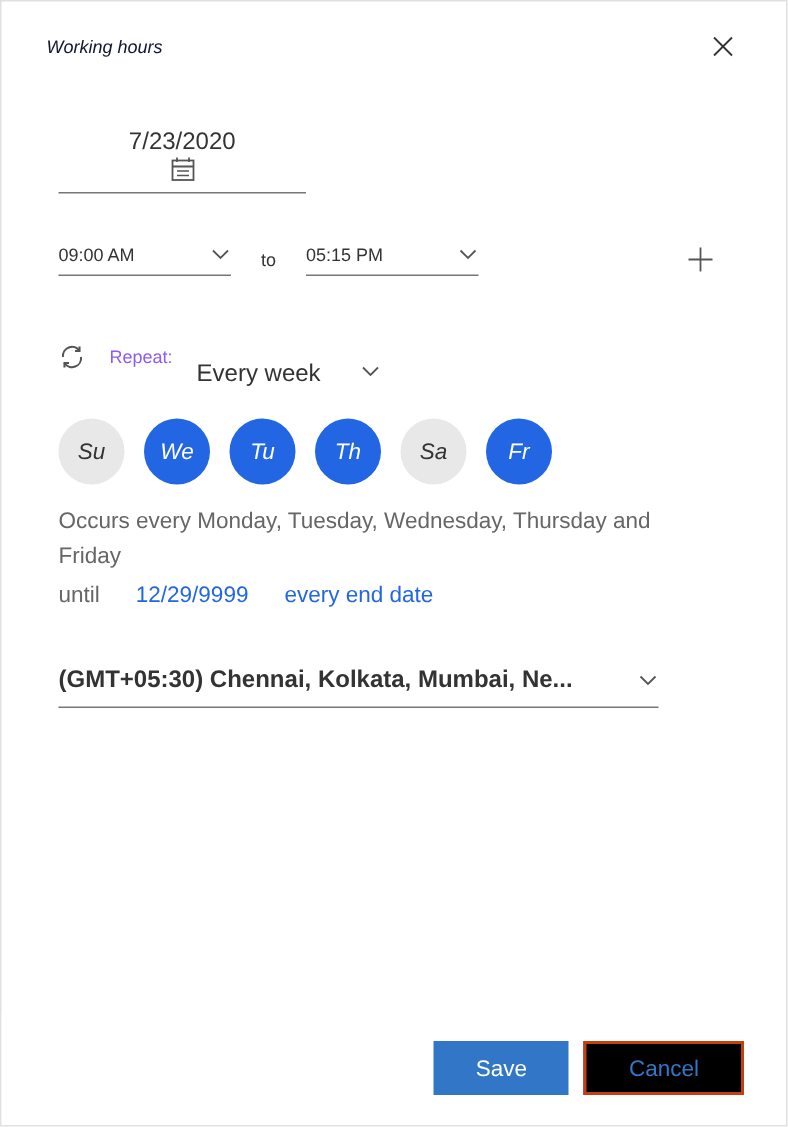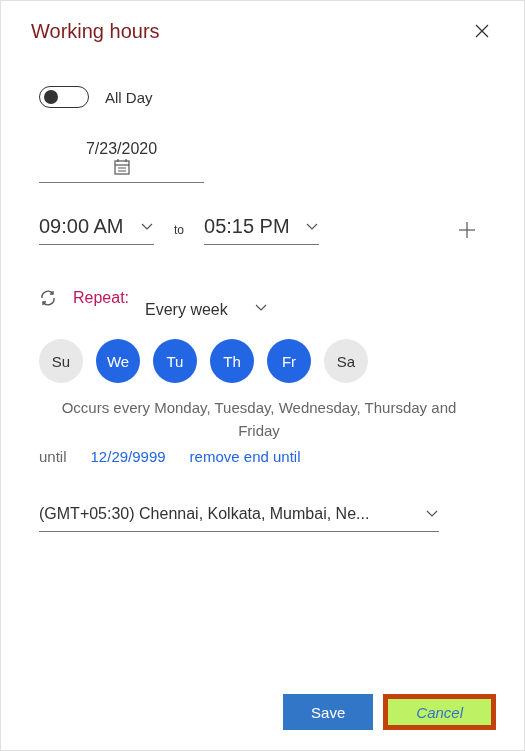--- a/index.html
+++ b/index.html
@@ -16,23 +16,24 @@
       overflow: hidden;
       border: 1px solid #e0e0e0;
     }
     .header {
       display: flex;
       justify-content: space-between;
       align-items: center;
       padding: 18px 30px 10px 30px;
     }
     .title {
-      font-size: 20px;
+      font-size: 12px;
       font-weight: 400;
-      color: #7f1d1d;
+      color: #0f172a;
+      font-style: italic;
     }
     .close-btn {
       width: 24px;
       height: 24px;
       display: flex;
       align-items: center;
       justify-content: center;
       color: #333;
       cursor: pointer;
       background: none;
@@ -121,21 +122,21 @@
     }
     .time-field {
       display: flex;
       align-items: center;
       border-bottom: 1px solid #777;
       width: 115px;
       padding-bottom: 6px;
       justify-content: space-between;
     }
     .time-value {
-      font-size: 20px;
+      font-size: 12px;
       color: #333;
     }
     .chevron {
       width: 14px;
       height: 14px;
       display: flex;
       align-items: center;
       justify-content: center;
       color: #555;
     }
@@ -162,22 +163,22 @@
     }
     .refresh-icon {
       width: 18px;
       height: 18px;
       display: flex;
       align-items: center;
       justify-content: center;
       color: #555;
     }
     .repeat-label {
-      font-size: 16px;
-      color: #be185d;
+      font-size: 12px;
+      color: #8b5cf6;
     }
     .repeat-dropdown {
       display: flex;
       align-items: flex-start;
       gap: 26px;
       cursor: pointer;
       margin-top: 24px;
     }
     .repeat-value {
       font-size: 16px;
@@ -191,55 +192,56 @@
     .day-btn {
       width: 44px;
       height: 44px;
       border-radius: 50%;
       border: none;
       font-size: 15px;
       cursor: pointer;
       display: flex;
       align-items: center;
       justify-content: center;
+      font-style: italic;
     }
     .day-btn.selected {
       background: #2266e3;
       color: #fff;
     }
     .day-btn.unselected {
       background: #e8e8e8;
       color: #333;
     }
     .occurs-text {
       font-size: 15px;
       color: #666;
       line-height: 1.5;
       margin-bottom: 6px;
-      text-align: center;
     }
     .until-row {
       font-size: 15px;
       color: #666;
       display: flex;
       gap: 24px;
       align-items: center;
       margin-bottom: 40px;
     }
     .link-text {
       color: #2266e3;
       cursor: pointer;
     }
     .timezone-field {
       display: flex;
       align-items: center;
       border-bottom: 1px solid #777;
       width: 400px;
       padding-bottom: 8px;
       justify-content: space-between;
+      font-weight: bold;
     }
     .timezone-value {
       font-size: 16px;
       color: #333;
       white-space: nowrap;
       overflow: hidden;
       text-overflow: ellipsis;
       max-width: 350px;
     }
     .footer {
@@ -258,47 +260,40 @@
       padding: 0 28px;
       font-size: 15px;
       cursor: pointer;
       border: none;
     }
     .btn-primary {
       background: #3277c7;
       color: #fff;
     }
     .btn-secondary {
-      background: #bef264;
+      background: #000000;
       color: #3277c7;
-      border: 5px solid #c2410c;
-      font-style: italic;
+      border: 2px solid #c2410c;
     }
   </style>
 </head>
 <body>
 
 <div class="header">
   <div class="title">Working hours</div>
   <button class="close-btn">
     <svg width="14" height="14" viewBox="0 0 14 14">
       <line x1="1" y1="1" x2="13" y2="13" stroke="#333" stroke-width="1.2"></line>
       <line x1="13" y1="1" x2="1" y2="13" stroke="#333" stroke-width="1.2"></line>
     </svg>
   </button>
 </div>
 
 <div class="content-scroll">
 
-  <div class="row">
-    <div class="toggle">
-      <div class="toggle-knob"></div>
-    </div>
-    <span class="toggle-label">All Day</span>
-  </div>
 
   <div class="row">
     <div class="date-field">
       <span class="date-value">7/23/2020</span>
       <span class="calendar-icon">
         <svg width="18" height="18" viewBox="0 0 18 18">
           <rect x="2" y="3" width="14" height="13" fill="none" stroke="#555" stroke-width="1.2"></rect>
           <line x1="2" y1="7" x2="16" y2="7" stroke="#555" stroke-width="1.2"></line>
           <line x1="5" y1="1" x2="5" y2="4" stroke="#555" stroke-width="1.2"></line>
           <line x1="13" y1="1" x2="13" y2="4" stroke="#555" stroke-width="1.2"></line>
@@ -353,30 +348,30 @@
           </svg>
       </span>
     </div>
   </div>
 
   <div class="days-row" id="days-container">
       <button class="day-btn unselected">Su</button>
       <button class="day-btn selected">We</button>
       <button class="day-btn selected">Tu</button>
       <button class="day-btn selected">Th</button>
+      <button class="day-btn unselected">Sa</button>
       <button class="day-btn selected">Fr</button>
-      <button class="day-btn unselected">Sa</button>
     </div>
 
   <div class="occurs-text">Occurs every Monday, Tuesday, Wednesday, Thursday and Friday</div>
 
   <div class="until-row">
     <span>until</span>
     <span class="link-text">12/29/9999</span>
-    <span class="link-text">remove end until</span>
+    <span class="link-text">every end date</span>
   </div>
 
   <div class="timezone-field">
     <span class="timezone-value">(GMT+05:30) Chennai, Kolkata, Mumbai, Ne...</span>
     <span class="chevron">
       <svg width="12" height="8" viewBox="0 0 12 8">
           <polyline points="1,1 6,6 11,1" fill="none" stroke="#555" stroke-width="1.2"></polyline>
         </svg>
     </span>
   </div>

